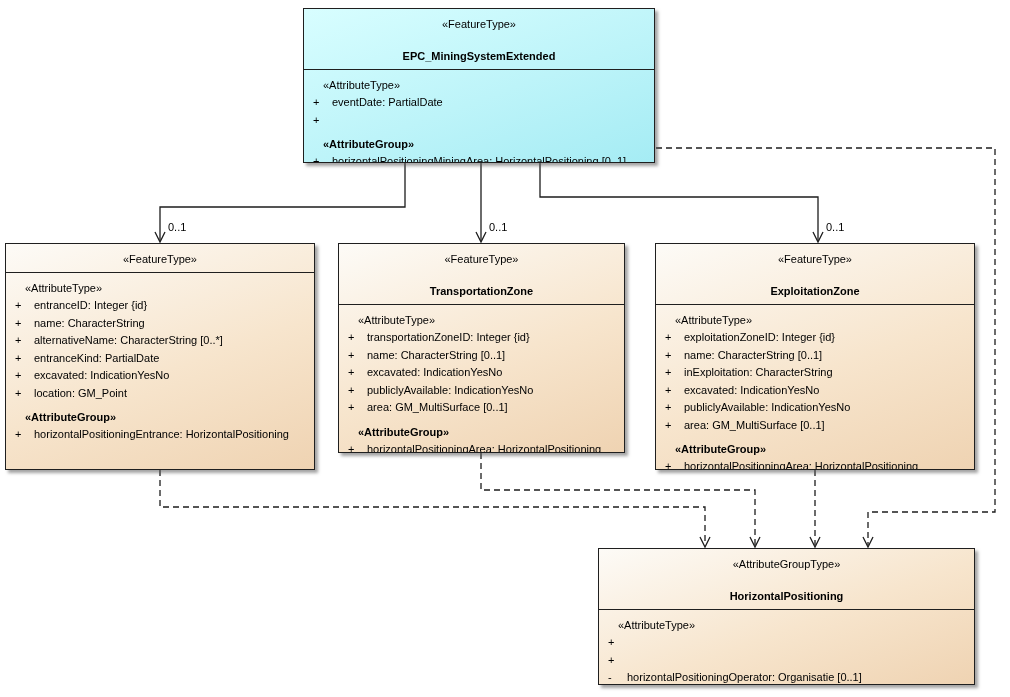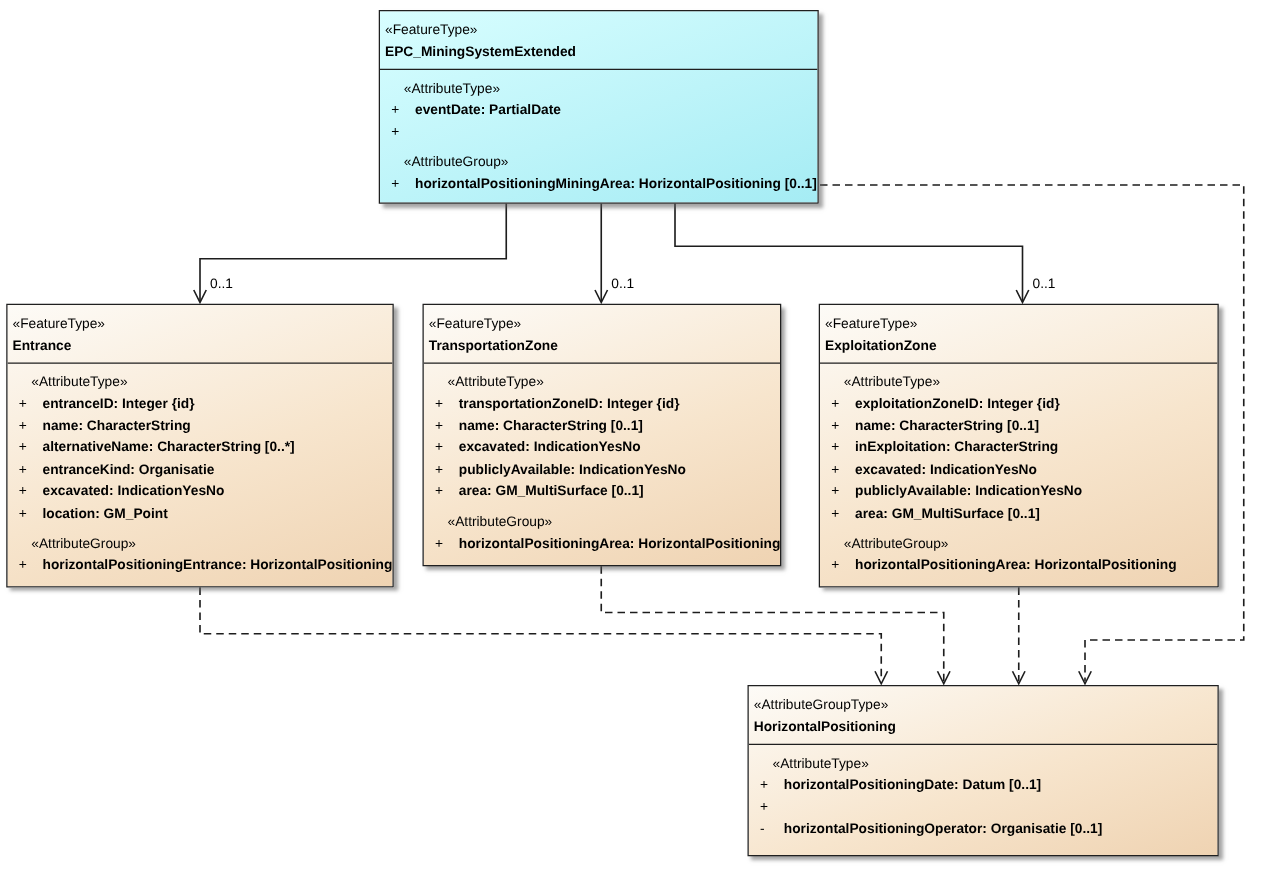--- a/index.html
+++ b/index.html
@@ -21,31 +21,32 @@
     border:1.5px solid #1f1f1f;
     background:linear-gradient(160deg,#fdfbf7 0%,#f7e5cd 55%,#efd3b2 100%);
     box-shadow:3px 3px 3px rgba(90,90,90,0.55);
     box-sizing:border-box;
     overflow:hidden;
   }
   .uml-class.cyan{
     background:linear-gradient(160deg,#d8feff 0%,#bdf4f9 55%,#a5ecf4 100%);
   }
   .uml-header{
+    text-align:center;
     padding:7px 4px 5px 4px;
     border-bottom:1.5px solid #1f1f1f;
     line-height:16px;
   }
-  .class-name{font-weight:bold;margin-top:2px;}
+  .class-name{font-weight:bold;margin-top:16px;}
   .uml-body{padding:7px 4px 4px 6px;}
   .section-header{padding-left:13px;height:17px;line-height:17px;white-space:nowrap;}
-  .section-header.gap{margin-top:7px;}
+  .section-header.gap{margin-top:7px;font-weight:bold;}
   .attr-row{display:flex;height:17.5px;line-height:17.5px;white-space:nowrap;}
   .vis{flex:0 0 19px;padding-left:3px;}
-  .attr-text{white-space:nowrap;font-weight:bold;}
+  .attr-text{white-space:nowrap;}
   .mult-label{position:absolute;line-height:13px;}
 </style>
 </head>
 <body>
 
 <div id="canvas">
 
   <svg id="connectors" viewBox="0 0 1010 697" xmlns="http://www.w3.org/2000/svg">
 
     <path class="solid-line" d="M405 163 L405 207 L160 207 L160 241"></path>
@@ -83,39 +84,38 @@
       <div class="attr-row">
           <span class="vis">+</span>
           <span class="attr-text">horizontalPositioningMiningArea: HorizontalPositioning [0..1]</span>
         </div>
     </div>
   </div>
 
   <div class="uml-class" style="left:5px;top:243px;width:310px;height:227px;">
     <div class="uml-header">
       <div>«FeatureType»</div>
-      <div class="class-name">Entrance</div>
     </div>
     <div class="uml-body">
       <div class="section-header">«AttributeType»</div>
       <div class="attr-row">
           <span class="vis">+</span>
           <span class="attr-text">entranceID: Integer {id}</span>
         </div>
       <div class="attr-row">
           <span class="vis">+</span>
           <span class="attr-text">name: CharacterString</span>
         </div>
       <div class="attr-row">
           <span class="vis">+</span>
           <span class="attr-text">alternativeName: CharacterString [0..*]</span>
         </div>
       <div class="attr-row">
           <span class="vis">+</span>
-          <span class="attr-text">entranceKind: Organisatie</span>
+          <span class="attr-text">entranceKind: PartialDate</span>
         </div>
       <div class="attr-row">
           <span class="vis">+</span>
           <span class="attr-text">excavated: IndicationYesNo</span>
         </div>
       <div class="attr-row">
           <span class="vis">+</span>
           <span class="attr-text">location: GM_Point</span>
         </div>
       <div class="section-header gap">«AttributeGroup»</div>
@@ -202,21 +202,20 @@
 
   <div class="uml-class" style="left:598px;top:548px;width:377px;height:137px;">
     <div class="uml-header">
       <div>«AttributeGroupType»</div>
       <div class="class-name">HorizontalPositioning</div>
     </div>
     <div class="uml-body">
       <div class="section-header">«AttributeType»</div>
       <div class="attr-row">
           <span class="vis">+</span>
-          <span class="attr-text">horizontalPositioningDate: Datum [0..1]</span>
         </div>
       <div class="attr-row">
           <span class="vis">+</span>
         </div>
       <div class="attr-row">
           <span class="vis">-</span>
           <span class="attr-text">horizontalPositioningOperator: Organisatie [0..1]</span>
         </div>
     </div>
   </div>

